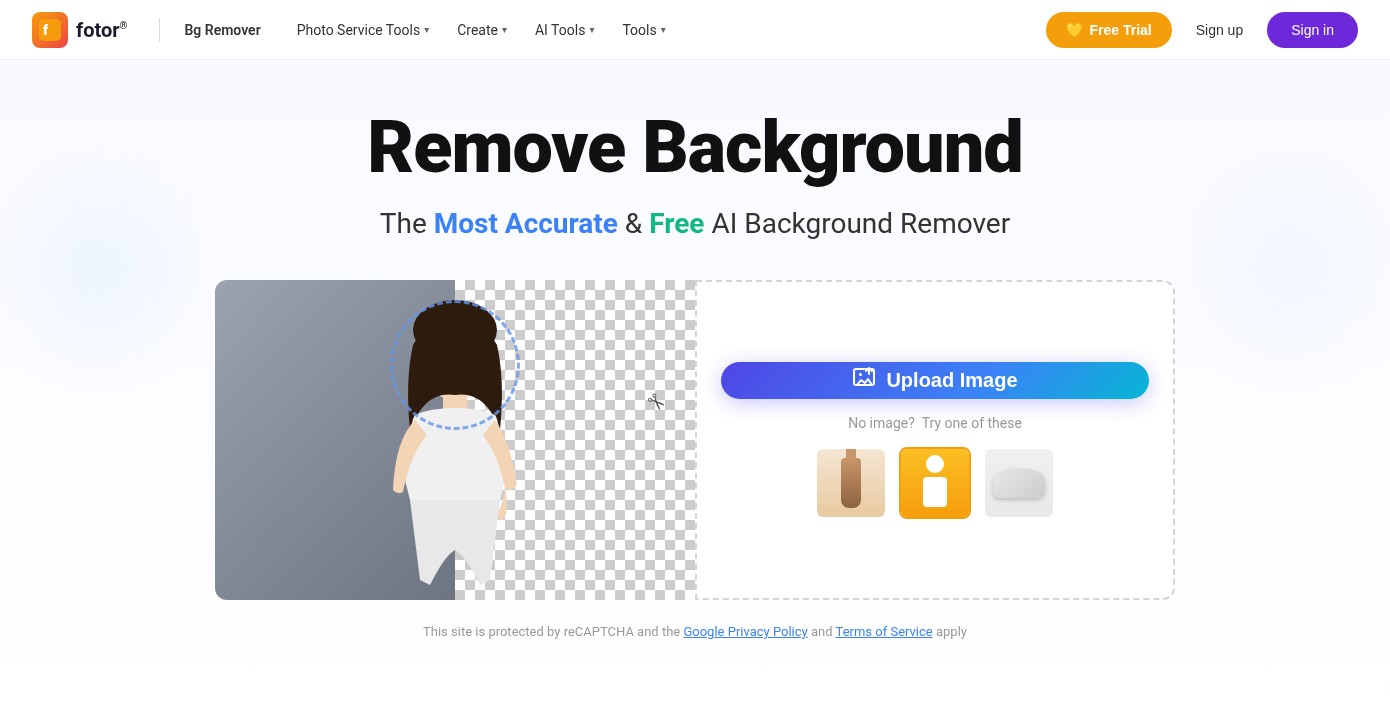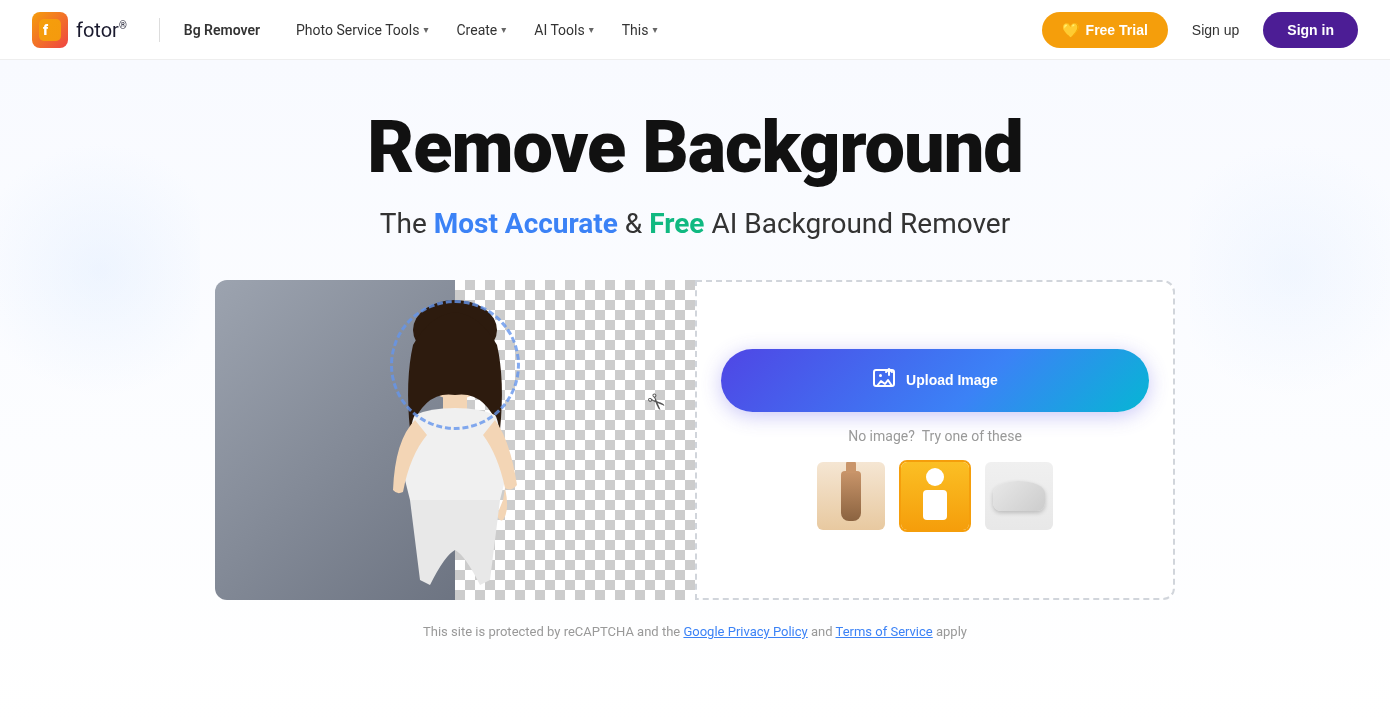--- a/index.html
+++ b/index.html
@@ -30,21 +30,21 @@
       border-radius: 8px;
       display: flex;
       align-items: center;
       justify-content: center;
       color: white;
       font-weight: 900;
       font-size: 14px;
     }
     .logo-text {
       font-size: 20px;
-      font-weight: 400;
+      font-weight: 700;
       color: #1a1a2e;
     }
     .logo-text sup { font-size: 10px; }
     .nav-divider {
       width: 1px;
       height: 24px;
       background: #ddd;
       margin-right: 24px;
     }
     .nav-bg-remover {
@@ -93,27 +93,27 @@
     .btn-signup {
       background: none;
       border: none;
       font-size: 14px;
       color: #333;
       cursor: pointer;
       font-weight: 500;
       padding: 8px 12px;
     }
     .btn-signin {
-      background: #4c1d95;
+      background: #6d28d9;
       color: white;
       border: none;
       padding: 10px 24px;
       border-radius: 24px;
       font-size: 14px;
-      font-weight: 700;
+      font-weight: 400;
       cursor: pointer;
     }
 
     
     .main-content {
       display: flex;
       flex-direction: column;
       align-items: center;
       padding: 48px 32px 32px;
       background: linear-gradient(180deg, #f8faff 0%, #fff 100%);
@@ -249,23 +249,23 @@
       align-items: center;
       justify-content: center;
       padding: 32px 24px;
       gap: 16px;
     }
 
     .upload-btn {
       background: linear-gradient(135deg, #4f46e5 0%, #3b82f6 60%, #06b6d4 100%);
       color: white;
       border: none;
-      padding: 18px 48px;
+      padding: 4px 48px;
       border-radius: 40px;
-      font-size: 14px;
+      font-size: 20px;
       font-weight: 700;
       cursor: pointer;
       display: flex;
       align-items: center;
       gap: 10px;
       width: 100%;
       justify-content: center;
       box-shadow: 0 4px 20px rgba(79,70,229,0.3);
     }
 
@@ -416,21 +416,21 @@
     </div>
     <div class="nav-item">
       <span>Create</span>
       <span class="chevron">▾</span>
     </div>
     <div class="nav-item">
       <span>AI Tools</span>
       <span class="chevron">▾</span>
     </div>
     <div class="nav-item">
-      <span>This</span>
+      <span>Tools</span>
       <span class="chevron">▾</span>
     </div>
   </div>
 
   <div class="nav-right">
     <button class="btn-free-trial">
       <span>💛</span>
       <span>Free Trial</span>
     </button>
     <button class="btn-signup">Sign up</button>

